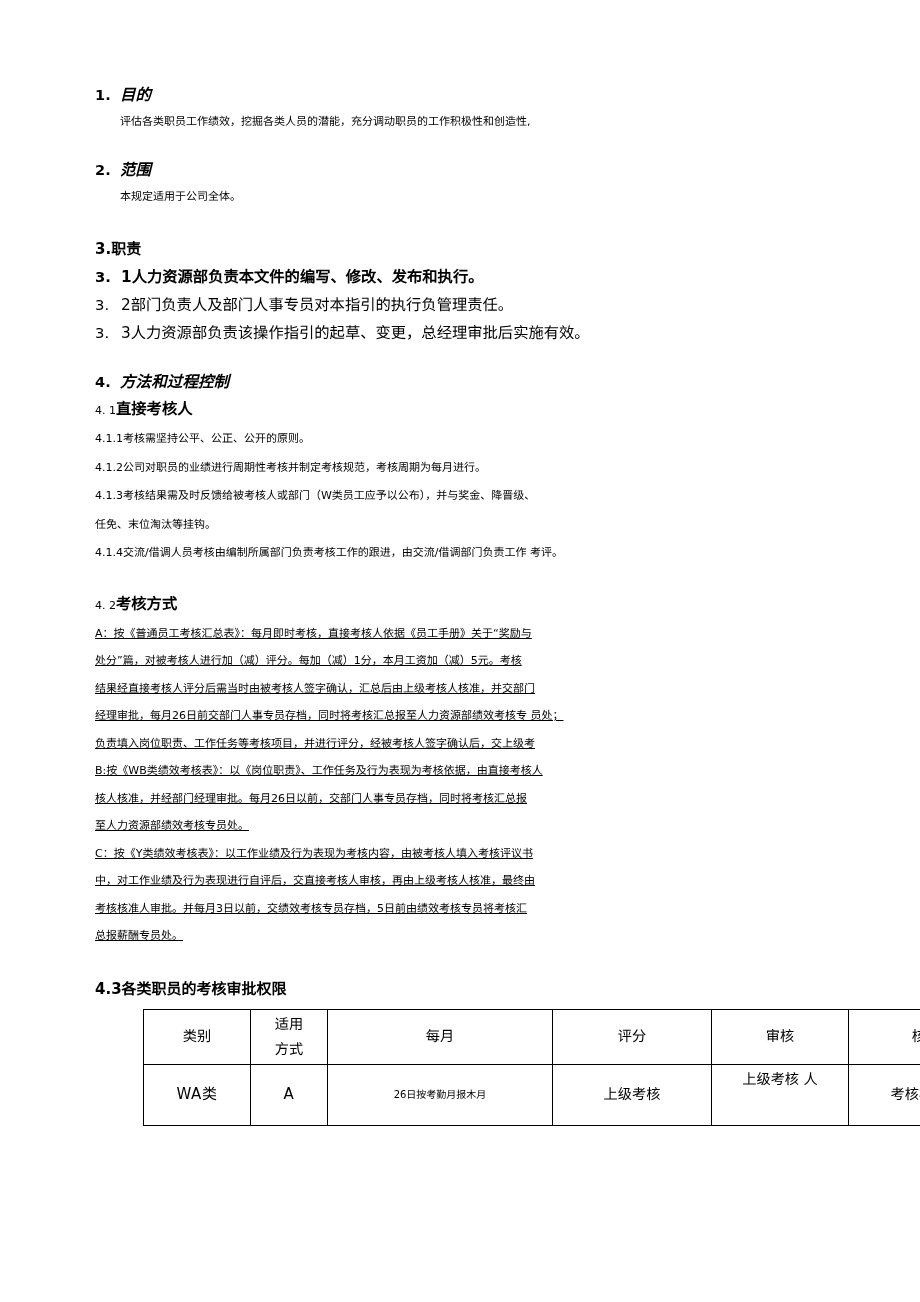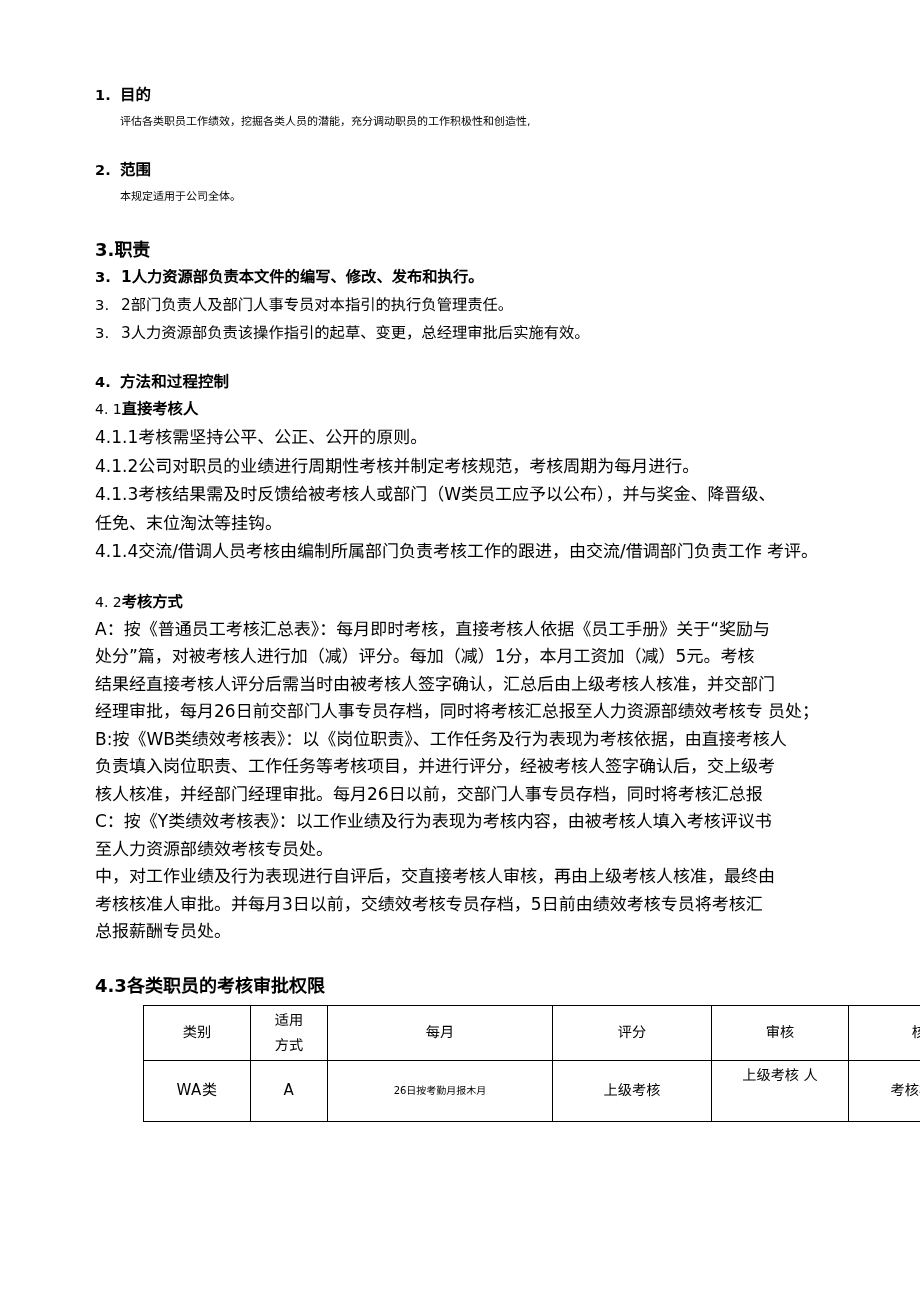--- a/index.html
+++ b/index.html
@@ -48,37 +48,38 @@
     letter-spacing: 0.1px;
   }
   .sec-num {
     display: inline-block;
     min-width: 25px;
     font-size: 14.5px;
     font-weight: bold;
   }
   .sec-title {
     font-weight: bold;
+    font-style: italic;
   }
   .sec-body {
     margin-left: 25px;
     font-size: 11px;
     line-height: 27px;
     font-weight: normal;
   }
   .sec-body p {
     margin: 0;
     white-space: nowrap;
   }
   .gap-md { height: 22px; }
   .gap-lg { height: 26px; }
 
   
   .flush-head {
-    font-size: 18px;
+    font-size: 15px;
     line-height: 27px;
     font-weight: bold;
     white-space: nowrap;
   }
   .flush-head .lead-num {
     font-weight: bold;
   }
 
   
   .numrow {
@@ -92,34 +93,34 @@
     display: inline-block;
     min-width: 26px;
     font-size: 14.8px;
   }
   .numrow.bold .n,
   .numrow.bold .t { font-weight: bold; }
   .numrow .t { font-weight: normal; }
 
   
   .line {
-    font-size: 17px;
+    font-size: 11px;
     line-height: 28.5px;
     white-space: nowrap;
     font-weight: normal;
   }
-  .line.tight { line-height: 27.5px; }
+  .line.tight { line-height: 27.5px; text-decoration: underline; }
 
   
   .subhead {
     font-size: 15.3px;
     line-height: 28px;
     white-space: nowrap;
   }
-  .subhead .sn { font-weight: normal; font-size: 14px; }
+  .subhead .sn { font-weight: normal; font-size: 11px; }
   .subhead .st { font-weight: bold; }
 
   
   .tbl-wrap {
     margin-top: 6px;
     padding-left: 48px;
   }
   table.perm {
     border-collapse: collapse;
     width: 743px;
@@ -214,25 +215,25 @@
       <div class="line">4.1.4交流/借调人员考核由编制所属部门负责考核工作的跟进，由交流/借调部门负责工作  考评。</div>
 
       <div class="gap-md"></div>
 
       <div class="subhead"><span class="sn">4. 2</span><span class="st">考核方式</span></div>
 
       <div class="line tight">A：按《普通员工考核汇总表》：每月即时考核，直接考核人依据《员工手册》关于“奖励与</div>
       <div class="line tight">处分”篇，对被考核人进行加（减）评分。每加（减）1分，本月工资加（减）5元。考核</div>
       <div class="line tight">结果经直接考核人评分后需当时由被考核人签字确认，汇总后由上级考核人核准，并交部门</div>
       <div class="line tight">经理审批，每月26日前交部门人事专员存档，同时将考核汇总报至人力资源部绩效考核专  员处；</div>
+      <div class="line tight">负责填入岗位职责、工作任务等考核项目，并进行评分，经被考核人签字确认后，交上级考</div>
       <div class="line tight">B:按《WB类绩效考核表》：以《岗位职责》、工作任务及行为表现为考核依据，由直接考核人</div>
-      <div class="line tight">负责填入岗位职责、工作任务等考核项目，并进行评分，经被考核人签字确认后，交上级考</div>
       <div class="line tight">核人核准，并经部门经理审批。每月26日以前，交部门人事专员存档，同时将考核汇总报</div>
+      <div class="line tight">至人力资源部绩效考核专员处。</div>
       <div class="line tight">C：按《Y类绩效考核表》：以工作业绩及行为表现为考核内容，由被考核人填入考核评议书</div>
-      <div class="line tight">至人力资源部绩效考核专员处。</div>
       <div class="line tight">中，对工作业绩及行为表现进行自评后，交直接考核人审核，再由上级考核人核准，最终由</div>
       <div class="line tight">考核核准人审批。并每月3日以前，交绩效考核专员存档，5日前由绩效考核专员将考核汇</div>
       <div class="line tight">总报薪酬专员处。</div>
 
       <div class="gap-lg"></div>
 
       <div class="flush-head"><span class="lead-num">4.3</span><span class="lead-num">各类职员的考核审批权限</span></div>
 
       <div class="tbl-wrap">
         <table class="perm">

